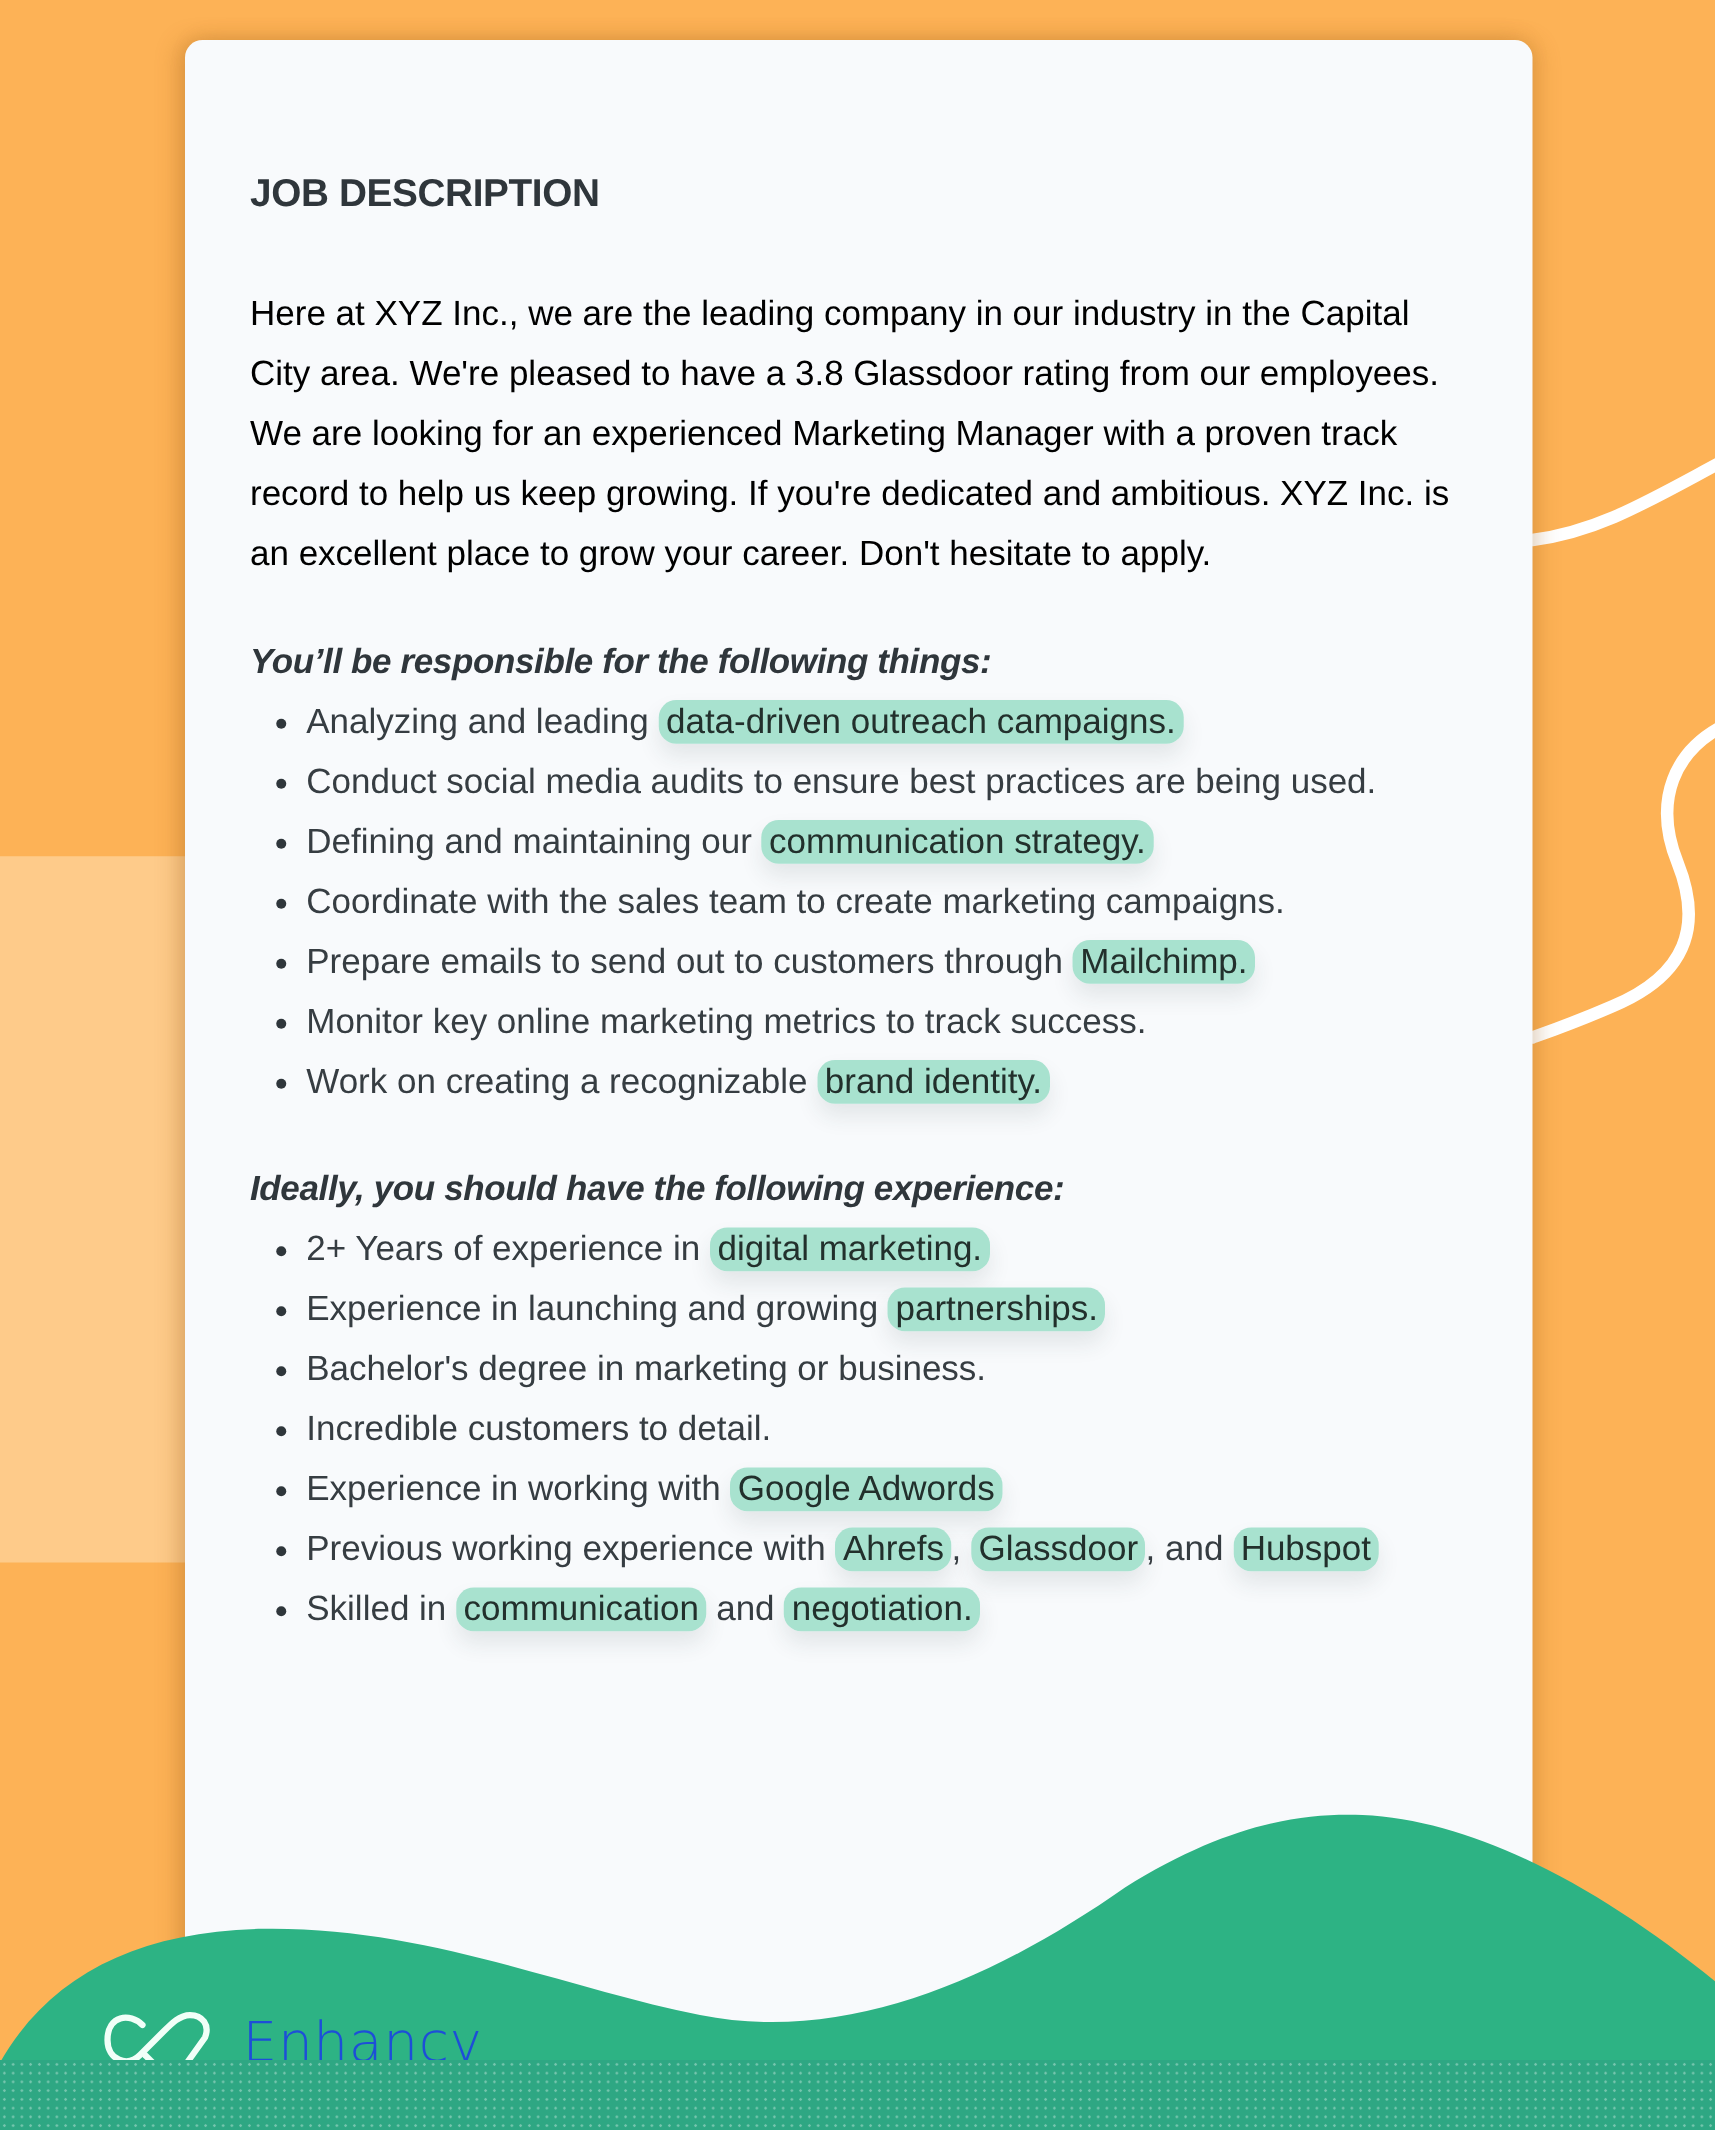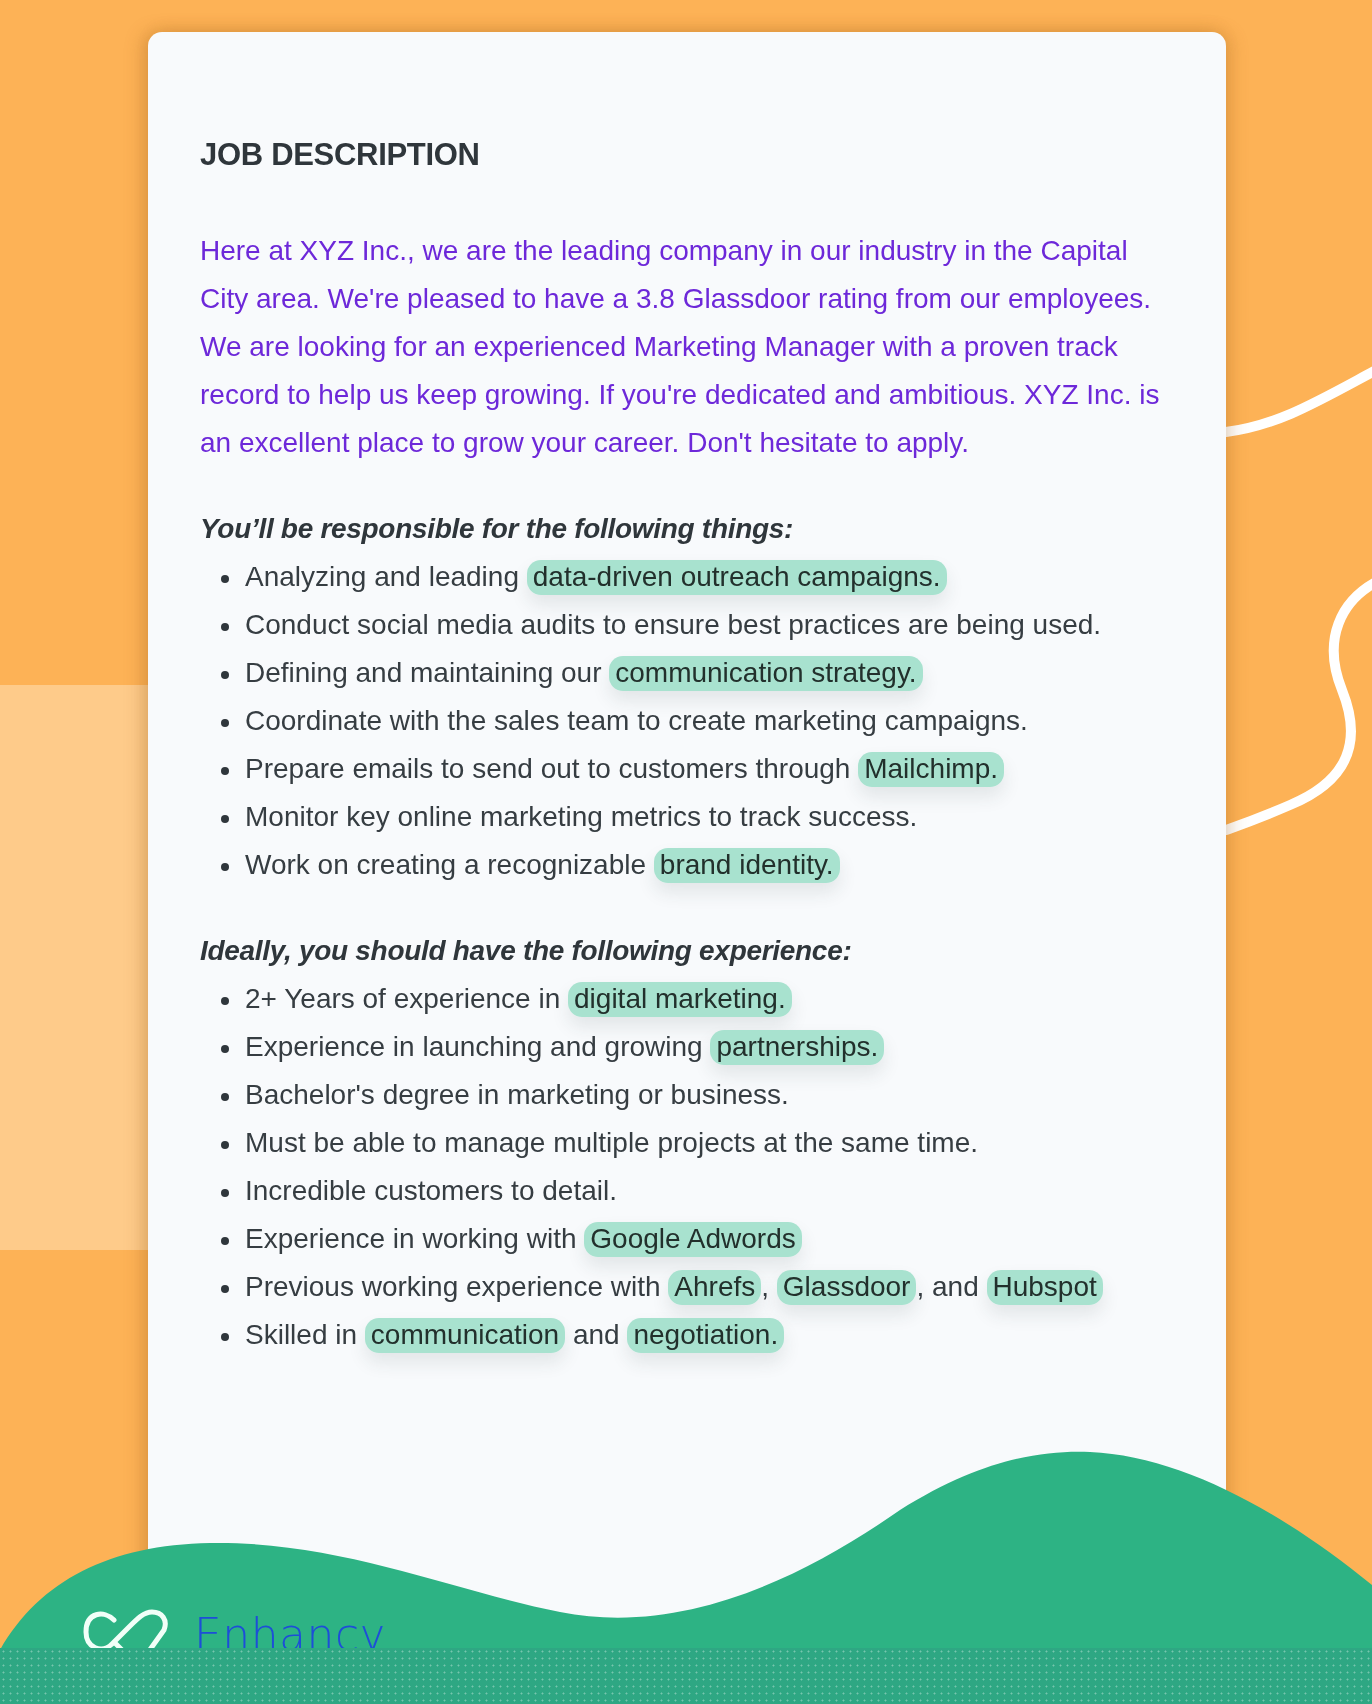--- a/index.html
+++ b/index.html
@@ -20,21 +20,21 @@
   }
   .content {
     position:absolute; left:200px; top:135px; width:980px;
     color:#2F363B;
   }
   .title {
     font-weight:700; font-size:31px; letter-spacing:-0.3px; margin:0;
     line-height:40px; color:#2F363B;
   }
   .intro {
-    margin:52px 0 0 0; font-size:28px; line-height:48px; color:#6d28d9;
+    margin:52px 0 0 0; font-size:28px; line-height:48px; color:#000000;
   }
   .section-heading {
     font-weight:700; font-size:28px; line-height:48px; margin:38px 0 0 0;
     letter-spacing:-0.3px; color:#2F363B;font-style:italic;
   }
   ul.list { list-style:none; margin:0; padding:0 0 0 45px; }
   ul.list li {
     position:relative; font-size:28px; line-height:48px; color:#363D42;
   }
   ul.list li::before {
@@ -89,21 +89,20 @@
     <li><span>Prepare emails to send out to customers through </span><span class="hl">Mailchimp.</span></li>
     <li><span>Monitor key online marketing metrics to track success.</span></li>
     <li><span>Work on creating a recognizable </span><span class="hl">brand identity.</span></li>
   </ul>
 
   <div class="section-heading">Ideally, you should have the following experience:</div>
   <ul class="list">
     <li><span>2+ Years of experience in </span><span class="hl">digital marketing.</span></li>
     <li><span>Experience in launching and growing </span><span class="hl">partnerships.</span></li>
     <li><span>Bachelor's degree in marketing or business.</span></li>
-    <li><span>Must be able to manage multiple projects at the same time.</span></li>
     <li><span>Incredible customers to detail.</span></li>
     <li><span>Experience in working with </span><span class="hl">Google Adwords</span></li>
     <li><span>Previous working experience with </span><span class="hl">Ahrefs</span><span>, </span><span class="hl">Glassdoor</span><span>, and </span><span class="hl">Hubspot</span></li>
     <li><span>Skilled in </span><span class="hl">communication</span><span> and </span><span class="hl">negotiation.</span></li>
   </ul>
 </div>
 
 <svg class="footer-wave" viewBox="0 1420 1372 284" preserveAspectRatio="none">
   <path d="M0 1650 C40 1580 110 1545 210 1543 C340 1541 450 1590 560 1612 C680 1636 800 1580 900 1510 C980 1460 1040 1450 1090 1452 C1180 1456 1280 1510 1372 1585 L1372 1704 L0 1704 Z" fill="#2DB384"></path>
 </svg>

